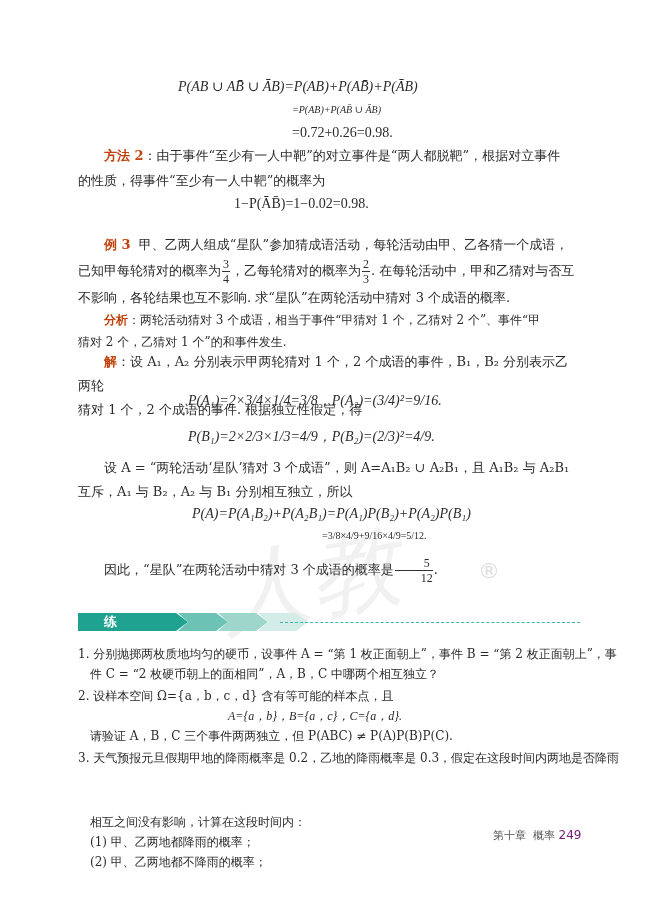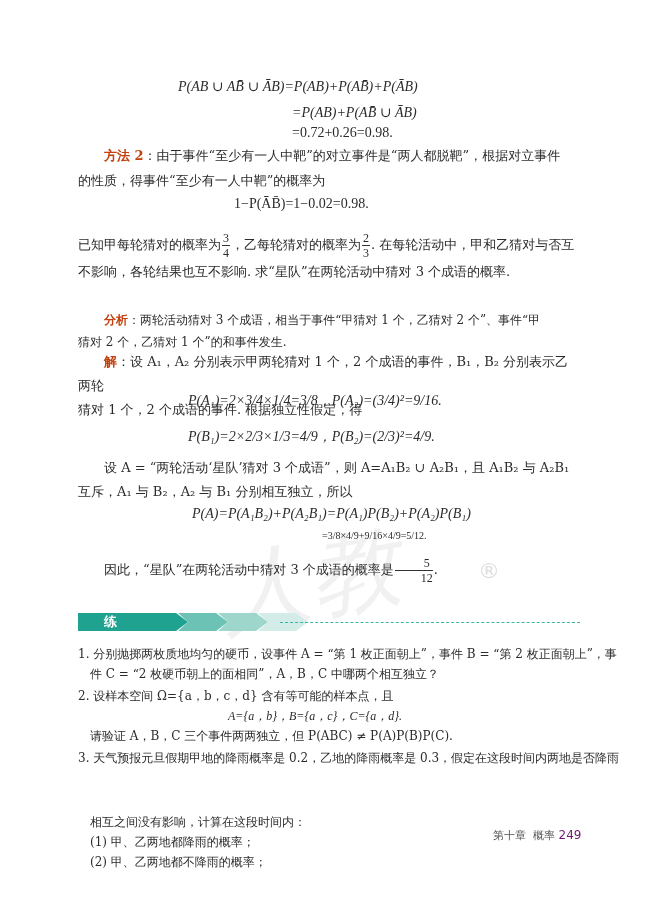--- a/index.html
+++ b/index.html
@@ -27,30 +27,31 @@
 </style>
 </head>
 <body>
 
 <div class="watermark">人教</div>
 <div class="reg">®</div>
 
 <div class="abs m" style="left:178px; top:78px; font-size:14px;">
   <span class="i">P(AB ∪ AB̄ ∪ ĀB)</span><span class="i">=P(AB)+P(AB̄)+P(ĀB)</span>
 </div>
-<div class="abs m i" style="left:292px; top:104px; font-size:14px;">=P(AB)+P(AB̄ ∪ ĀB)</div>
+<div class="abs m i" style="left:292px; top:104px; font-size:10px;">=P(AB)+P(AB̄ ∪ ĀB)</div>
 <div class="abs m" style="left:292px; top:125px; font-size:14px;">=0.72+0.26=0.98.</div>
 
 <div class="para" style="top:143px;">
   <div style="text-indent:26px;"><span class="blue">方法 2</span><span>：由于事件“至少有一人中靶”的对立事件是“两人都脱靶”，根据对立事件</span></div>
   <div>的性质，得事件“至少有一人中靶”的概率为</div>
 </div>
 <div class="abs m" style="left:234px; top:196px; font-size:14px;">1−P(ĀB̄)=1−0.02=0.98.</div>
 
 <div class="para" style="top:232px; line-height:26px;">
+  <div style="text-indent:26px;"><span class="blue">例 3</span>&nbsp;&nbsp;<span>甲、乙两人组成“星队”参加猜成语活动，每轮活动由甲、乙各猜一个成语，</span></div>
   <div><span>已知甲每轮猜对的概率为</span><span class="frac m"><span class="n">3</span><span class="d">4</span></span><span>，乙每轮猜对的概率为</span><span class="frac m"><span class="n">2</span><span class="d">3</span></span><span>. 在每轮活动中，甲和乙猜对与否互</span></div>
   <div>不影响，各轮结果也互不影响. 求“星队”在两轮活动中猜对 3 个成语的概率.</div>
 </div>
 
 <div class="para" style="top:309px; font-size:12px; line-height:22px;">
   <div style="text-indent:26px;"><span class="blue">分析</span><span>：两轮活动猜对 3 个成语，相当于事件“甲猜对 1 个，乙猜对 2 个”、事件“甲</span></div>
   <div>猜对 2 个，乙猜对 1 个”的和事件发生.</div>
 </div>
 
 <div class="para" style="top:350px; line-height:24px;">

